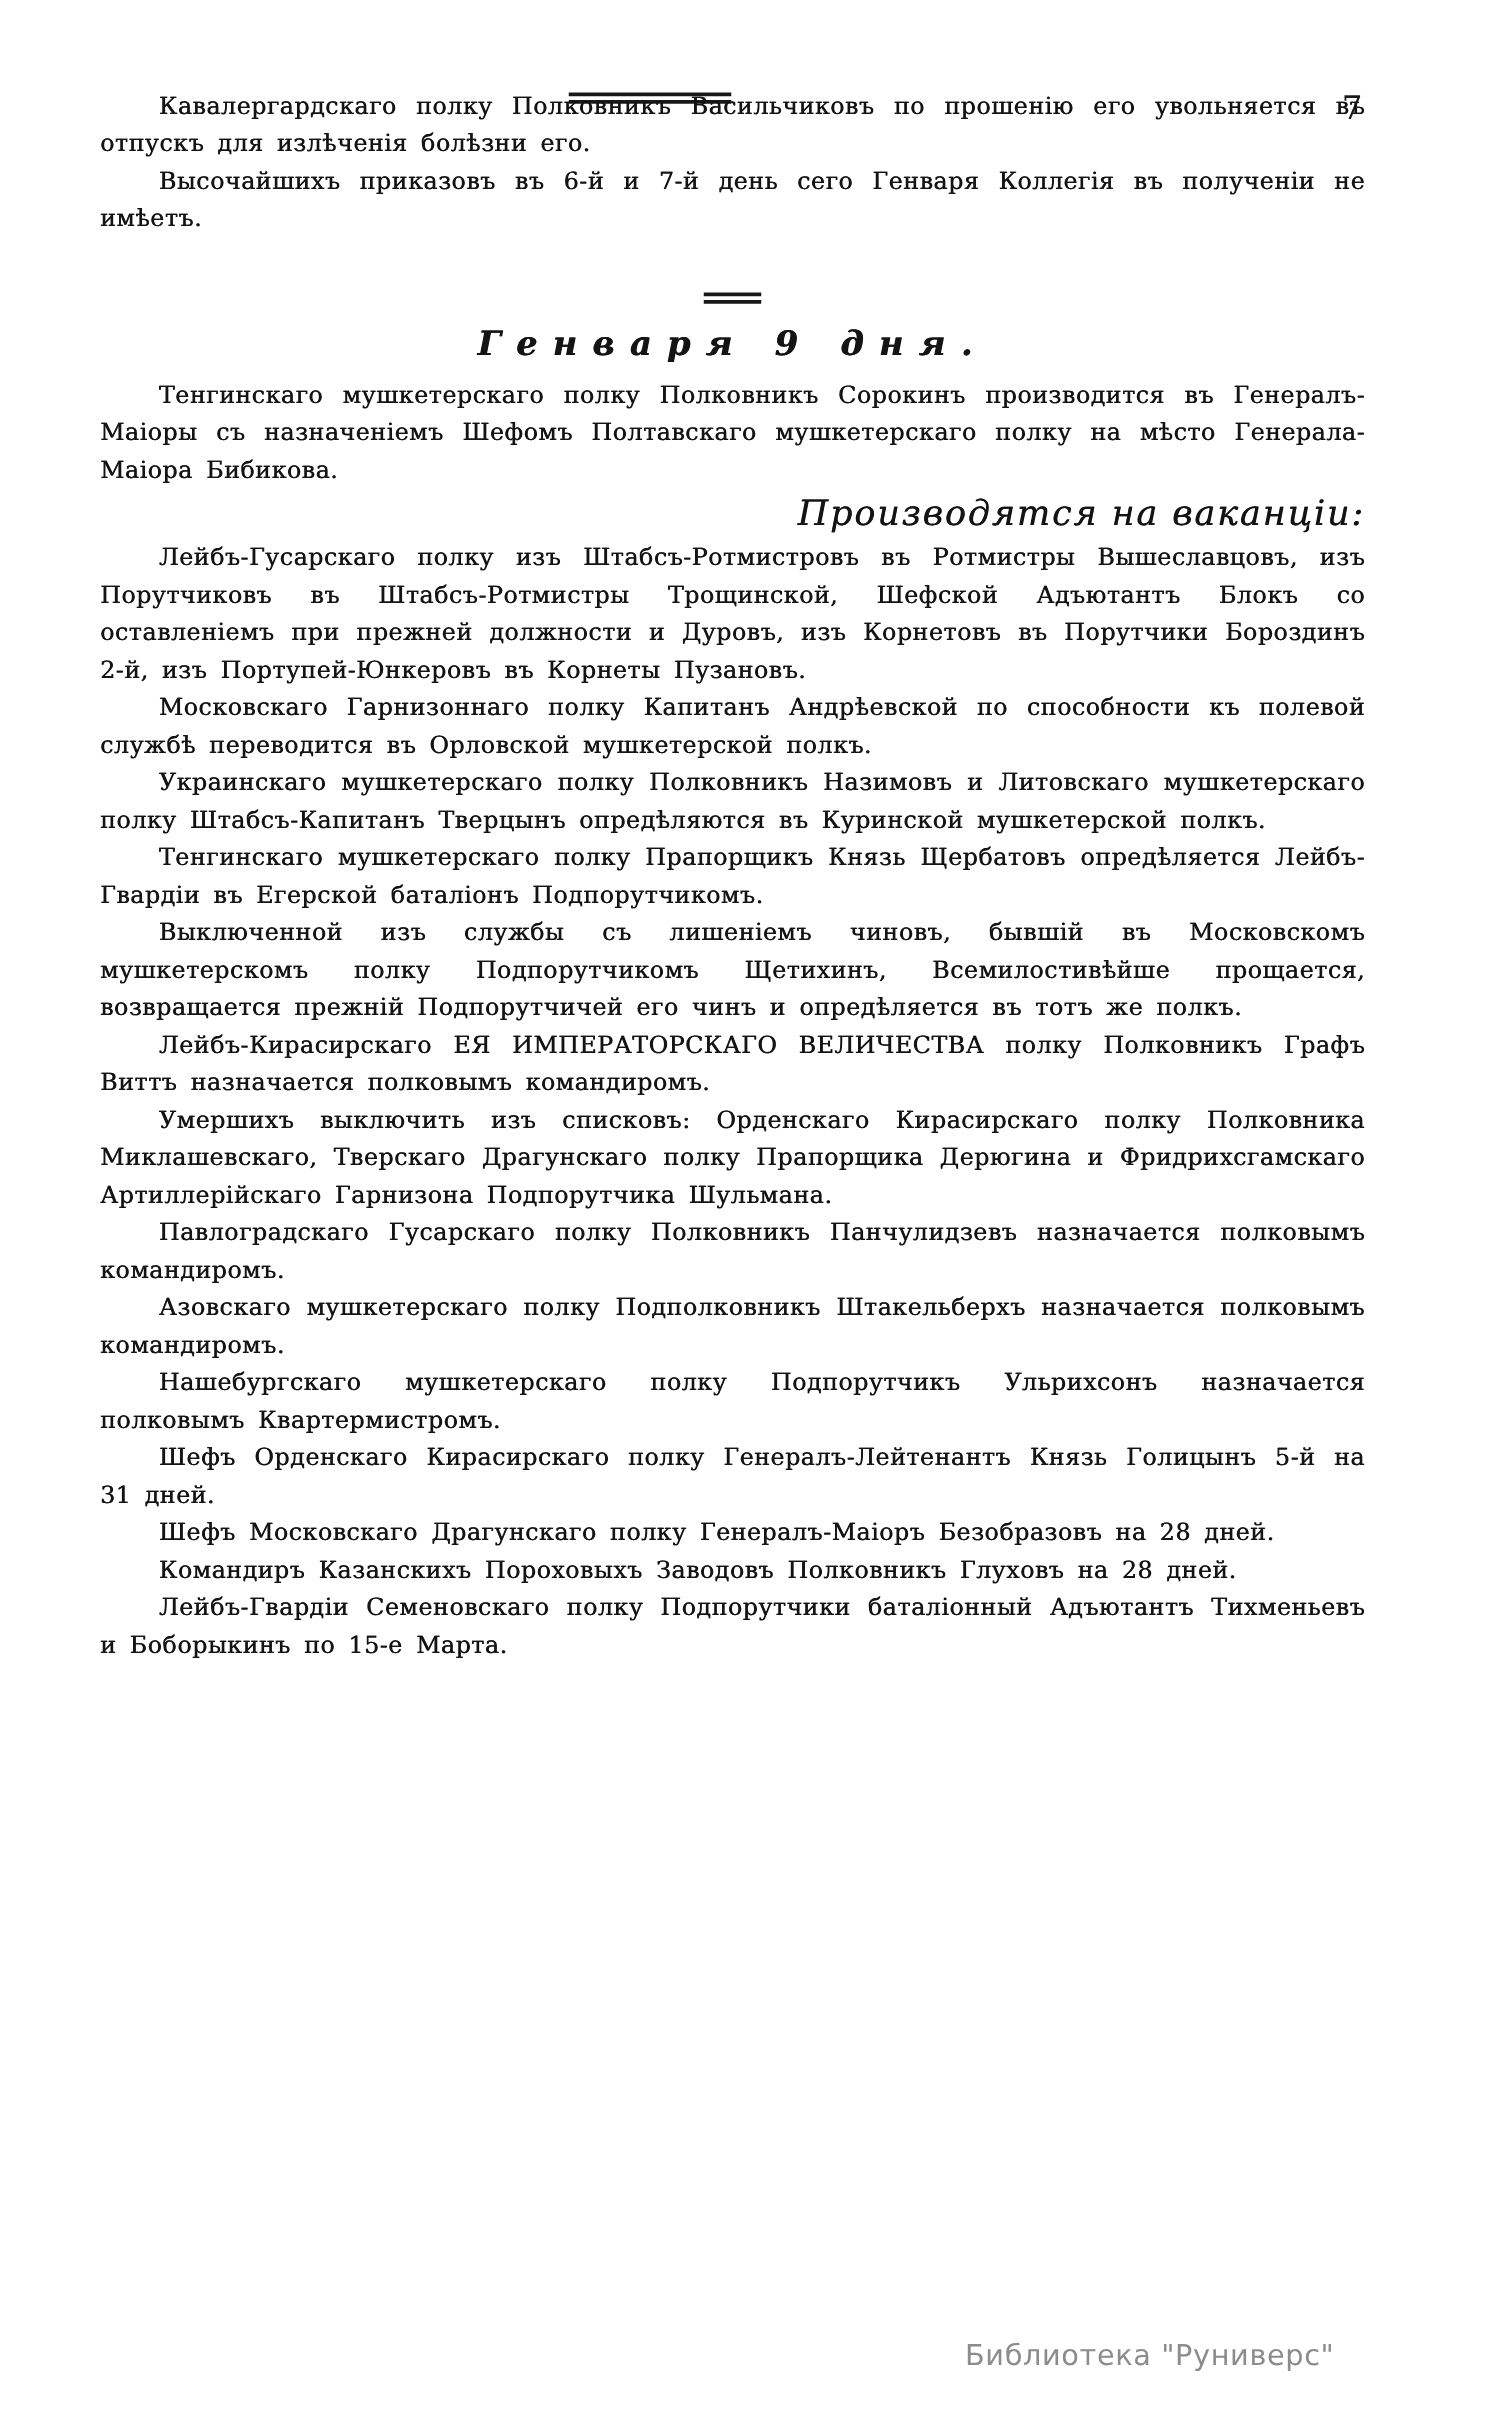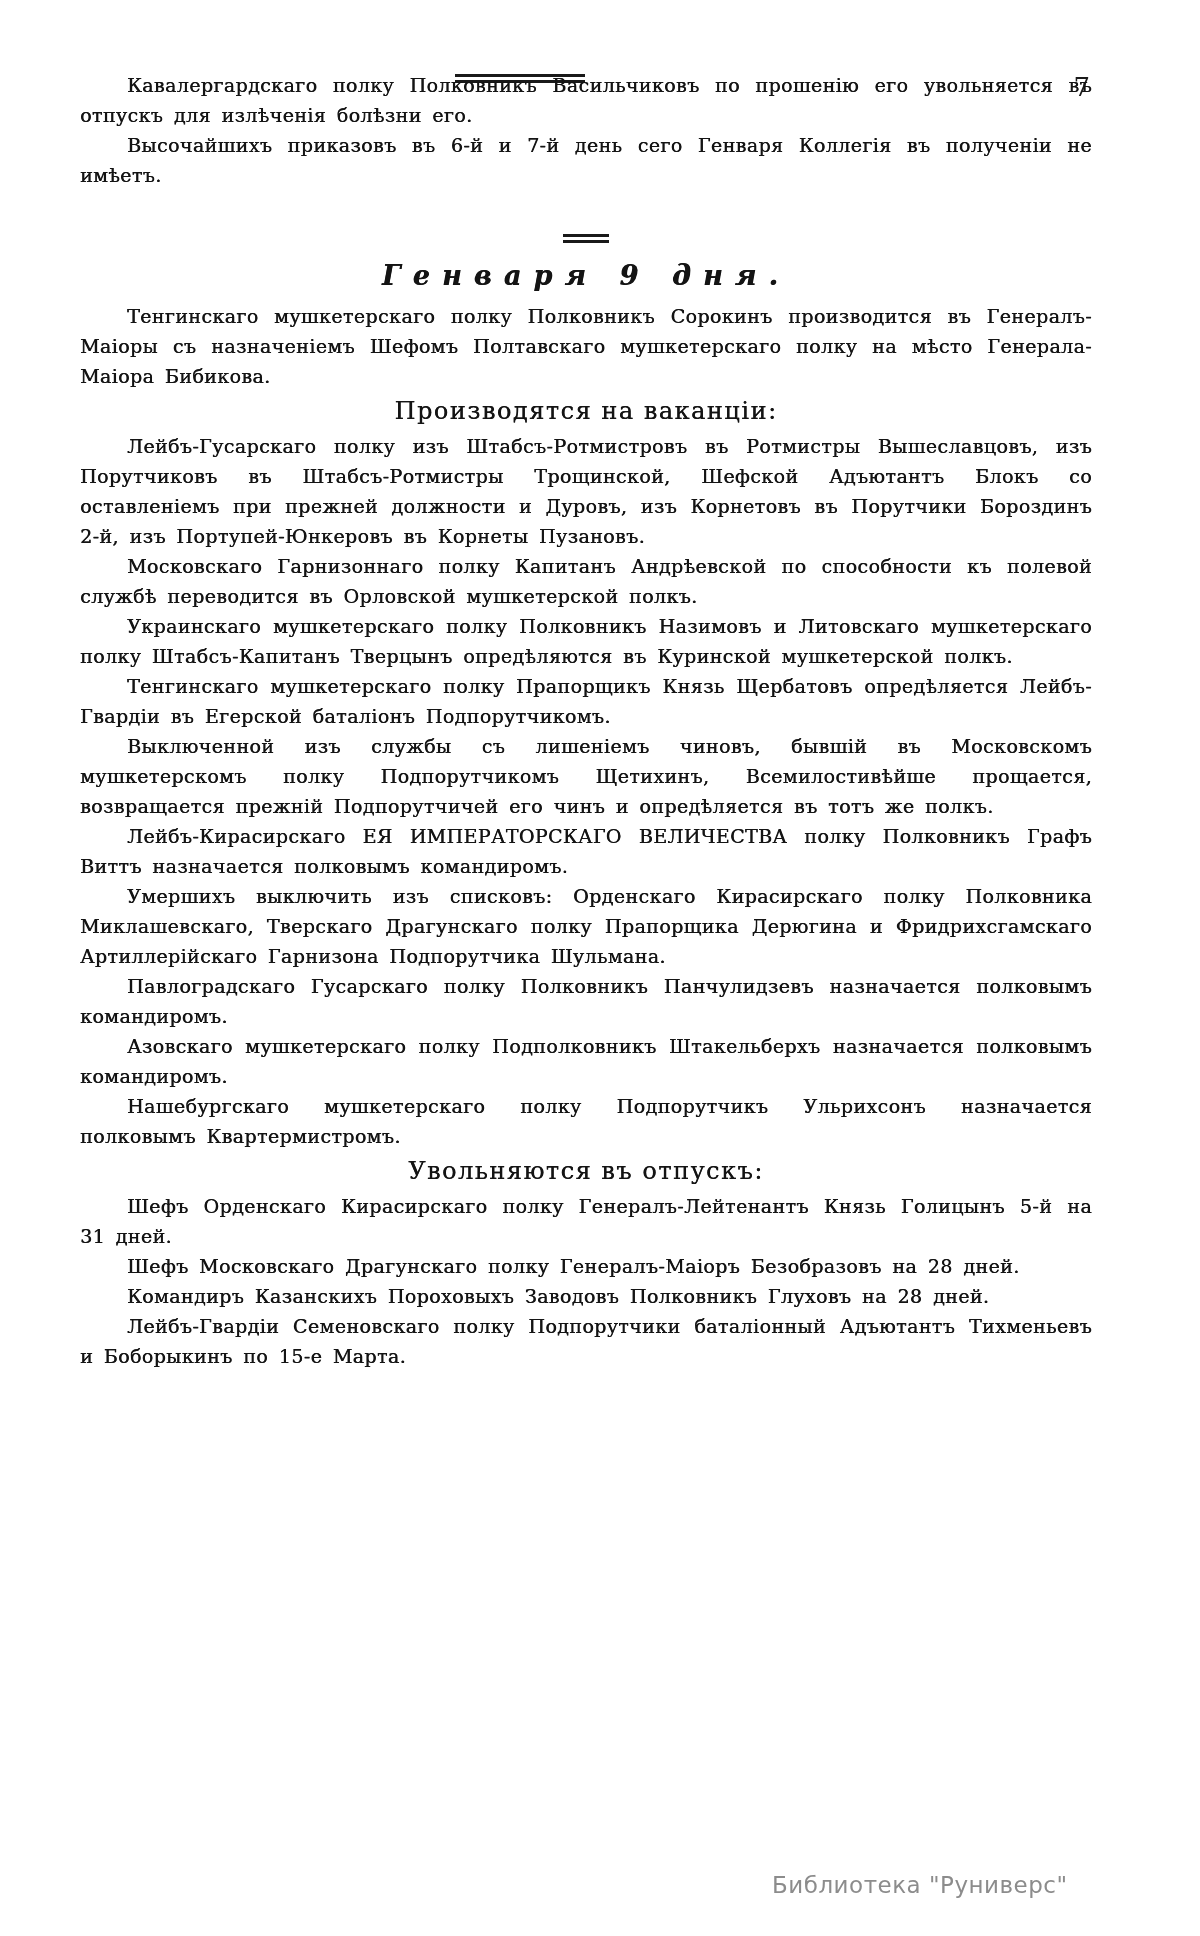--- a/index.html
+++ b/index.html
@@ -54,23 +54,24 @@
     font-size: 27px;
     line-height: 34px;
     font-style: italic;
     text-align: center;
     letter-spacing: 0.45em;
     text-shadow: 0.4px 0 0 currentColor;
     font-weight: bold;
   }
   .sub-heading {
     margin: 2px 0 2px 0;
-    font-size: 24px;
+    font-size: 28px;
     line-height: 36px;
-    text-align: center;
+    font-style: italic;
+    text-align: right;
     letter-spacing: 1.5px;
     text-shadow: 0.3px 0 0 currentColor;
   }
   .watermark {
     position: absolute;
     top: 1872px; left: 772px;
     font-family: "DejaVu Sans", "Liberation Sans", sans-serif;
     font-size: 23px;
     color: #8c8c8c;
     letter-spacing: 0.5px;
@@ -96,20 +97,19 @@
   <p class="para">Московскаго Гарнизоннаго полку Капитанъ Андрѣевской по способности къ полевой службѣ переводится въ Орловской мушкетерской полкъ.</p>
   <p class="para">Украинскаго мушкетерскаго полку Полковникъ Назимовъ и Литовскаго мушкетерскаго полку Штабсъ-Капитанъ Тверцынъ опредѣляются въ Куринской мушкетерской полкъ.</p>
   <p class="para">Тенгинскаго мушкетерскаго полку Прапорщикъ Князь Щербатовъ опредѣляется Лейбъ-Гвардіи въ Егерской баталіонъ Подпорутчикомъ.</p>
   <p class="para">Выключенной изъ службы съ лишеніемъ чиновъ, бывшій въ Московскомъ мушкетерскомъ полку Подпорутчикомъ Щетихинъ, Всемилостивѣйше прощается, возвращается прежній Подпорутчичей его чинъ и опредѣляется въ тотъ же полкъ.</p>
   <p class="para">Лейбъ-Кирасирскаго ЕЯ ИМПЕРАТОРСКАГО ВЕЛИЧЕСТВА полку Полковникъ Графъ Виттъ назначается полковымъ командиромъ.</p>
   <p class="para">Умершихъ выключить изъ списковъ: Орденскаго Кирасирскаго полку Полковника Миклашевскаго, Тверскаго Драгунскаго полку Прапорщика Дерюгина и Фридрихсгамскаго Артиллерійскаго Гарнизона Подпорутчика Шульмана.</p>
   <p class="para">Павлоградскаго Гусарскаго полку Полковникъ Панчулидзевъ назначается полковымъ командиромъ.</p>
   <p class="para">Азовскаго мушкетерскаго полку Подполковникъ Штакельберхъ назначается полковымъ командиромъ.</p>
   <p class="para">Нашебургскаго мушкетерскаго полку Подпорутчикъ Ульрихсонъ назначается полковымъ Квартермистромъ.</p>
 
-  <p class="sub-heading">Увольняются въ отпускъ:</p>
   <p class="para">Шефъ Орденскаго Кирасирскаго полку Генералъ-Лейтенантъ Князь Голицынъ 5-й на 31 дней.</p>
   <p class="para">Шефъ Московскаго Драгунскаго полку Генералъ-Маіоръ Безобразовъ на 28 дней.</p>
   <p class="para">Командиръ Казанскихъ Пороховыхъ Заводовъ Полковникъ Глуховъ на 28 дней.</p>
   <p class="para">Лейбъ-Гвардіи Семеновскаго полку Подпорутчики баталіонный Адъютантъ Тихменьевъ и Боборыкинъ по 15-е Марта.</p>
 </div>
 
 <div class="watermark">Библиотека "Руниверс"</div>
 
 </body></html>

